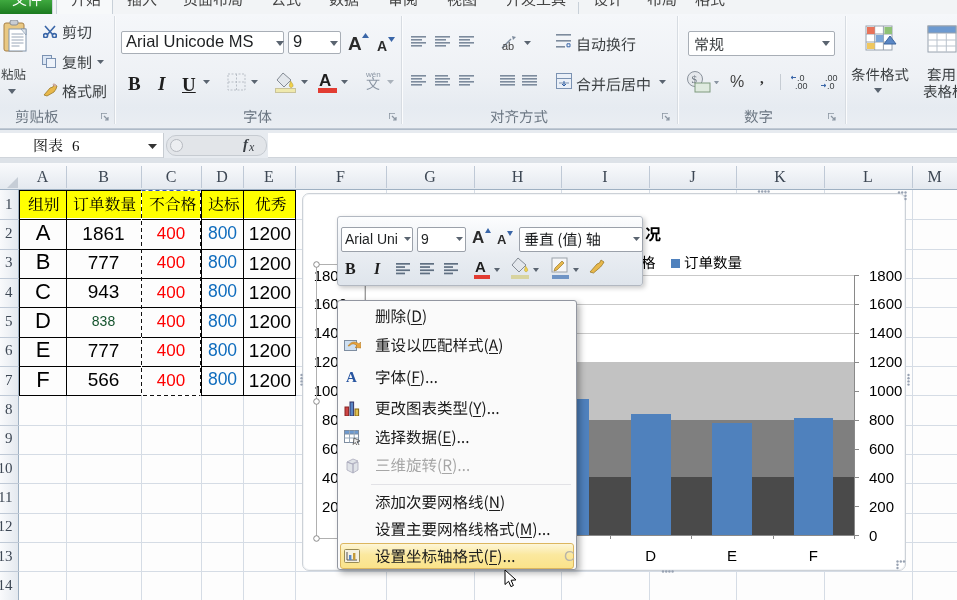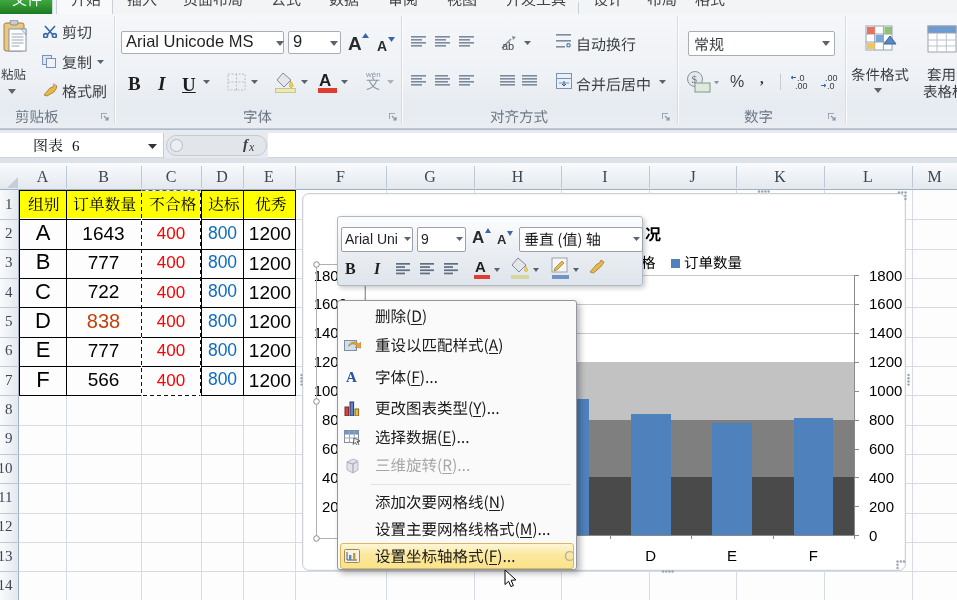--- a/index.html
+++ b/index.html
@@ -426,36 +426,36 @@
 <svg style="position:absolute;left:147.8px;top:195px;overflow:visible" width="49" height="18" viewBox="-1 -15 49 18">
       <path d="M9.2 -8.4 9.1 -8.2C10.8 -7.2 13.2 -5.4 14 -4C15.5 -3.4 15.6 -6.3 9.2 -8.4ZM0.8 -11.9 0.9 -11.4H8.3C6.9 -8.6 3.8 -5.6 0.6 -3.6L0.7 -3.4C3.2 -4.6 5.5 -6.3 7.4 -8.2V1.2H7.6C7.9 1.2 8.4 0.9 8.4 0.9V-8.5C8.7 -8.5 8.8 -8.6 8.9 -8.8L8.1 -9.1C8.8 -9.8 9.3 -10.6 9.8 -11.4H14.6C14.8 -11.4 15 -11.5 15 -11.7C14.4 -12.2 13.5 -12.9 13.5 -12.9L12.6 -11.9Z M20 -7.6 20.1 -7.1H27.1C27.3 -7.1 27.5 -7.2 27.6 -7.4C27 -7.9 26.2 -8.5 26.2 -8.5L25.4 -7.6ZM24 -12.4C25.1 -10.1 27.5 -8 30.1 -6.7C30.2 -7.1 30.6 -7.5 31.1 -7.6L31.1 -7.8C28.3 -8.9 25.7 -10.6 24.3 -12.6C24.7 -12.6 24.9 -12.7 24.9 -12.9L23.1 -13.3C22.2 -11.1 19 -7.9 16.3 -6.4L16.4 -6.2C19.4 -7.5 22.5 -10.1 24 -12.4ZM27.2 -4.2V-0.4H20.2V-4.2ZM19.2 -4.6V1.2H19.4C19.8 1.2 20.2 1 20.2 0.9V0H27.2V1.1H27.3C27.7 1.1 28.2 0.9 28.2 0.8V-4C28.5 -4 28.8 -4.2 28.9 -4.3L27.6 -5.3L27 -4.6H20.3L19.2 -5.2Z M37 -10.5 36.3 -9.6H35.6V-12.7C36 -12.8 36.2 -12.9 36.2 -13.1L34.6 -13.3V-9.6H32.2L32.3 -9.1H34.4C34 -6.7 33.2 -4.3 32.1 -2.5L32.3 -2.3C33.3 -3.4 34.1 -4.8 34.6 -6.2V1.3H34.8C35.2 1.3 35.6 1 35.6 0.9V-7.4C36.2 -6.8 36.7 -5.9 36.9 -5.3C37.9 -4.6 38.7 -6.5 35.6 -7.8V-9.1H37.8C38 -9.1 38.2 -9.2 38.2 -9.4C37.7 -9.8 37 -10.5 37 -10.5ZM41.7 -12.7 40.1 -13.2C39.6 -11 38.5 -8.9 37.4 -7.6L37.7 -7.4C38.4 -8 39.2 -8.9 39.8 -9.8C40.3 -8.9 40.9 -8.1 41.6 -7.4C40.3 -6.1 38.6 -5 36.7 -4.3L36.8 -4C37.6 -4.2 38.2 -4.5 38.9 -4.8V1.2H39C39.5 1.2 39.9 1 39.9 0.9V0.1H44.1V1.1H44.3C44.7 1.1 45.1 0.9 45.1 0.8V-4C45.4 -4.1 45.6 -4.2 45.7 -4.3L44.6 -5.2L44 -4.6H40.1L39.2 -4.9C40.3 -5.5 41.3 -6.1 42.2 -6.8C43.2 -5.9 44.5 -5.1 46 -4.5C46.1 -5 46.5 -5.3 46.9 -5.4L46.9 -5.5C45.3 -6 43.9 -6.6 42.8 -7.4C43.8 -8.4 44.6 -9.5 45.2 -10.7C45.6 -10.7 45.8 -10.8 45.9 -10.9L44.8 -11.9L44.1 -11.3H40.6C40.8 -11.7 40.9 -12 41.1 -12.4C41.4 -12.4 41.6 -12.5 41.7 -12.7ZM40 -10.2 40.4 -10.8H44C43.6 -9.8 42.9 -8.8 42.1 -7.9C41.2 -8.6 40.6 -9.3 40 -10.2ZM39.9 -0.3V-4.1H44.1V-0.3Z" fill="#000"></path>
     </svg>
 <svg style="position:absolute;left:206.7px;top:195px;overflow:visible" width="33" height="18" viewBox="-1 -15 33 18">
       <path d="M1.6 -13 1.4 -12.9C2.1 -12 3.1 -10.6 3.4 -9.6C4.5 -8.8 5.3 -11.2 1.6 -13ZM11 -13 9.3 -13.2C9.3 -11.7 9.3 -10.4 9.2 -9.2H5L5.1 -8.7H9.1C8.9 -5.5 8 -3.4 4.9 -1.8L5.1 -1.5C8.1 -2.7 9.4 -4.3 9.9 -6.5C11.4 -5.2 13.2 -3.2 13.9 -1.8C15.3 -0.9 15.8 -3.7 10 -6.9C10.1 -7.5 10.2 -8.1 10.3 -8.7H14.9C15.1 -8.7 15.2 -8.8 15.3 -9C14.8 -9.5 13.9 -10.1 13.9 -10.1L13.2 -9.2H10.3C10.4 -10.2 10.4 -11.4 10.4 -12.6C10.8 -12.6 10.9 -12.8 11 -13ZM3.1 -2C2.4 -1.6 1.3 -0.6 0.6 -0.2L1.5 1C1.7 0.9 1.7 0.8 1.6 0.7C2.1 -0.1 3.1 -1.2 3.4 -1.7C3.6 -1.9 3.7 -1.9 4 -1.7C5.4 0.2 6.9 0.7 9.9 0.7C11.6 0.7 13 0.7 14.5 0.7C14.5 0.3 14.8 -0.1 15.2 -0.2V-0.4C13.4 -0.3 11.9 -0.3 10.2 -0.3C7.3 -0.3 5.6 -0.6 4.2 -2.1C4.1 -2.1 4.1 -2.2 4.1 -2.2V-7.2C4.5 -7.3 4.7 -7.4 4.8 -7.5L3.5 -8.7L2.8 -7.8H0.7L0.8 -7.4H3.1Z M24.6 -5.5 23 -6.1C22.7 -4.4 21.9 -1.9 20.7 -0.3L20.9 -0.2C22.4 -1.6 23.4 -3.7 24 -5.3C24.3 -5.3 24.5 -5.4 24.6 -5.5ZM27.8 -5.9 27.5 -5.8C28.5 -4.4 29.8 -2.2 30 -0.5C31.2 0.5 32 -2.6 27.8 -5.9ZM28.8 -12.6 28.1 -11.7H22.4L22.5 -11.3H29.7C29.9 -11.3 30 -11.3 30.1 -11.5C29.6 -12 28.8 -12.6 28.8 -12.6ZM29.6 -9 28.9 -8H21.5L21.6 -7.6H25.5V-0.4C25.5 -0.2 25.4 -0.1 25.1 -0.1C24.8 -0.1 23.3 -0.2 23.3 -0.2V0C24 0.1 24.4 0.3 24.6 0.4C24.8 0.6 24.9 0.9 24.9 1.2C26.3 1 26.5 0.5 26.5 -0.3V-7.6H30.5C30.7 -7.6 30.9 -7.6 31 -7.8C30.4 -8.3 29.6 -9 29.6 -9ZM21 -10.5 20.3 -9.6H19.7V-12.6C20.1 -12.7 20.3 -12.8 20.3 -13.1L18.7 -13.2V-9.6H16.5L16.6 -9.1H18.5C18.1 -6.7 17.3 -4.2 16.2 -2.3L16.4 -2.1C17.4 -3.3 18.2 -4.7 18.7 -6.1V1.2H19C19.3 1.2 19.7 1 19.7 0.8V-7.3C20.2 -6.6 20.7 -5.7 20.9 -4.9C21.8 -4.1 22.8 -6.2 19.7 -7.6V-9.1H21.9C22.1 -9.1 22.2 -9.2 22.3 -9.4C21.8 -9.9 21 -10.5 21 -10.5Z" fill="#000"></path>
     </svg>
 <svg style="position:absolute;left:253.7px;top:195px;overflow:visible" width="34" height="18" viewBox="-1 -15 34 18">
       <path d="M10.7 -12.7 10.6 -12.6C11.2 -12 12.1 -11 12.3 -10.2C13.4 -9.5 14.2 -11.6 10.7 -12.7ZM13.7 -9.9 12.9 -8.9H9.1C9.1 -10.1 9.1 -11.3 9.1 -12.6C9.5 -12.7 9.7 -12.8 9.7 -13.1L8.1 -13.2C8.1 -11.7 8.1 -10.2 8 -8.9H5.2L5.3 -8.4H8C7.9 -4.4 7.3 -1.3 4.5 1L4.7 1.3C8.2 -1 8.9 -4.2 9.1 -8.4H10V-0.4C10 0.4 10.2 0.7 11.3 0.7H12.7C14.9 0.7 15.3 0.5 15.3 0C15.3 -0.1 15.3 -0.3 14.9 -0.4L14.9 -3H14.7C14.5 -1.9 14.3 -0.8 14.2 -0.5C14.1 -0.3 14.1 -0.3 13.9 -0.3C13.7 -0.3 13.3 -0.3 12.7 -0.3H11.5C11 -0.3 10.9 -0.3 10.9 -0.6V-8.4H14.7C14.9 -8.4 15.1 -8.5 15.2 -8.7C14.6 -9.2 13.7 -9.9 13.7 -9.9ZM4.7 -8.8 4 -9.1C4.6 -10.1 5.2 -11.2 5.6 -12.4C6 -12.4 6.2 -12.5 6.2 -12.7L4.6 -13.2C3.7 -10.1 2.1 -7.2 0.5 -5.3L0.7 -5.2C1.6 -5.9 2.4 -6.8 3.1 -7.8V1.2H3.3C3.7 1.2 4.1 0.9 4.2 0.9V-8.5C4.4 -8.5 4.6 -8.6 4.7 -8.8Z M25.4 -3.8C25.1 -3.7 24.8 -3.6 24.7 -3.5L25.8 -2.6L26.4 -3.1H28.3C28.1 -1.6 27.8 -0.4 27.5 -0.1C27.4 0 27.2 0 26.9 0C26.6 0 25.2 -0.1 24.5 -0.2V0.1C25.1 0.2 25.9 0.4 26.1 0.5C26.4 0.7 26.5 1 26.5 1.3C27.1 1.3 27.7 1.1 28.1 0.8C28.8 0.3 29.1 -1.1 29.3 -3C29.6 -3 29.8 -3.1 29.9 -3.2L28.7 -4.2L28.1 -3.6H26.4L26.8 -5.1C27.1 -5.1 27.4 -5.2 27.5 -5.3L26.3 -6.3L25.7 -5.7H18.9L19 -5.2H21.6C21.2 -2.4 20 -0.4 16.9 1L17 1.3C20.6 0.1 22.2 -1.9 22.8 -5.2H25.8C25.7 -4.8 25.5 -4.3 25.4 -3.8ZM24.2 -6.3V-9.4H24.4C25.7 -7.6 28 -6.2 30.2 -5.5C30.3 -6 30.6 -6.3 31.1 -6.4L31.1 -6.5C28.9 -7 26.4 -8.1 24.9 -9.4H30.4C30.6 -9.4 30.7 -9.5 30.8 -9.7C30.2 -10.2 29.4 -10.8 29.4 -10.8L28.6 -9.9H24.2V-11.7C25.6 -11.8 26.9 -12 28 -12.2C28.4 -12 28.7 -12 28.8 -12.1L27.7 -13.3C25.5 -12.6 21.3 -11.9 17.9 -11.6L18 -11.3C19.7 -11.3 21.5 -11.4 23.2 -11.6V-9.9H16.6L16.8 -9.4H22C20.7 -7.8 18.6 -6.4 16.3 -5.4L16.5 -5.2C19.2 -6 21.6 -7.4 23.2 -9.1V-6H23.3C23.9 -6 24.2 -6.2 24.2 -6.3Z" fill="#000"></path>
     </svg>
 <div style="position:absolute;left:43px;transform:translateX(-50%);top:221.8px;font-family:'Liberation Sans',sans-serif;font-size:22px;line-height:22px;color:#000;font-weight:normal;font-style:normal;white-space:pre">A</div>
-<div style="position:absolute;left:103.5px;transform:translateX(-50%);top:223.60000000000002px;font-family:'Liberation Sans',sans-serif;font-size:19px;line-height:19px;color:#000;font-weight:normal;font-style:normal;white-space:pre">1643</div>
+<div style="position:absolute;left:103.5px;transform:translateX(-50%);top:223.60000000000002px;font-family:'Liberation Sans',sans-serif;font-size:19px;line-height:19px;color:#000;font-weight:normal;font-style:normal;white-space:pre">1861</div>
 <div style="position:absolute;left:171px;transform:translateX(-50%);top:224.8px;font-family:'Liberation Sans',sans-serif;font-size:17px;line-height:17px;color:#fe0000;font-weight:normal;font-style:normal;white-space:pre">400</div>
 <div style="position:absolute;left:222.5px;transform:translateX(-50%);top:224.60000000000002px;font-family:'Liberation Sans',sans-serif;font-size:17.5px;line-height:17.5px;color:#0f6cbd;font-weight:normal;font-style:normal;white-space:pre">800</div>
 <div style="position:absolute;left:270px;transform:translateX(-50%);top:224.10000000000002px;font-family:'Liberation Sans',sans-serif;font-size:19px;line-height:19px;color:#000;font-weight:normal;font-style:normal;white-space:pre">1200</div>
 <div style="position:absolute;left:43px;transform:translateX(-50%);top:251.2px;font-family:'Liberation Sans',sans-serif;font-size:22px;line-height:22px;color:#000;font-weight:normal;font-style:normal;white-space:pre">B</div>
 <div style="position:absolute;left:103.5px;transform:translateX(-50%);top:253.0px;font-family:'Liberation Sans',sans-serif;font-size:19px;line-height:19px;color:#000;font-weight:normal;font-style:normal;white-space:pre">777</div>
 <div style="position:absolute;left:171px;transform:translateX(-50%);top:254.2px;font-family:'Liberation Sans',sans-serif;font-size:17px;line-height:17px;color:#fe0000;font-weight:normal;font-style:normal;white-space:pre">400</div>
 <div style="position:absolute;left:222.5px;transform:translateX(-50%);top:254.0px;font-family:'Liberation Sans',sans-serif;font-size:17.5px;line-height:17.5px;color:#0f6cbd;font-weight:normal;font-style:normal;white-space:pre">800</div>
 <div style="position:absolute;left:270px;transform:translateX(-50%);top:253.5px;font-family:'Liberation Sans',sans-serif;font-size:19px;line-height:19px;color:#000;font-weight:normal;font-style:normal;white-space:pre">1200</div>
 <div style="position:absolute;left:43px;transform:translateX(-50%);top:280.5px;font-family:'Liberation Sans',sans-serif;font-size:22px;line-height:22px;color:#000;font-weight:normal;font-style:normal;white-space:pre">C</div>
-<div style="position:absolute;left:103.5px;transform:translateX(-50%);top:282.3px;font-family:'Liberation Sans',sans-serif;font-size:19px;line-height:19px;color:#000;font-weight:normal;font-style:normal;white-space:pre">722</div>
+<div style="position:absolute;left:103.5px;transform:translateX(-50%);top:282.3px;font-family:'Liberation Sans',sans-serif;font-size:19px;line-height:19px;color:#000;font-weight:normal;font-style:normal;white-space:pre">943</div>
 <div style="position:absolute;left:171px;transform:translateX(-50%);top:283.5px;font-family:'Liberation Sans',sans-serif;font-size:17px;line-height:17px;color:#fe0000;font-weight:normal;font-style:normal;white-space:pre">400</div>
 <div style="position:absolute;left:222.5px;transform:translateX(-50%);top:283.3px;font-family:'Liberation Sans',sans-serif;font-size:17.5px;line-height:17.5px;color:#0f6cbd;font-weight:normal;font-style:normal;white-space:pre">800</div>
 <div style="position:absolute;left:270px;transform:translateX(-50%);top:282.8px;font-family:'Liberation Sans',sans-serif;font-size:19px;line-height:19px;color:#000;font-weight:normal;font-style:normal;white-space:pre">1200</div>
 <div style="position:absolute;left:43px;transform:translateX(-50%);top:309.8px;font-family:'Liberation Sans',sans-serif;font-size:22px;line-height:22px;color:#000;font-weight:normal;font-style:normal;white-space:pre">D</div>
-<div style="position:absolute;left:103.5px;transform:translateX(-50%);top:311.6px;font-family:'Liberation Sans',sans-serif;font-size:20px;line-height:19px;color:#c2410c;font-weight:normal;font-style:normal;white-space:pre">838</div>
+<div style="position:absolute;left:103.5px;transform:translateX(-50%);top:311.6px;font-family:'Liberation Sans',sans-serif;font-size:14px;line-height:19px;color:#14532d;font-weight:normal;font-style:normal;white-space:pre">838</div>
 <div style="position:absolute;left:171px;transform:translateX(-50%);top:312.8px;font-family:'Liberation Sans',sans-serif;font-size:17px;line-height:17px;color:#fe0000;font-weight:normal;font-style:normal;white-space:pre">400</div>
 <div style="position:absolute;left:222.5px;transform:translateX(-50%);top:312.6px;font-family:'Liberation Sans',sans-serif;font-size:17.5px;line-height:17.5px;color:#0f6cbd;font-weight:normal;font-style:normal;white-space:pre">800</div>
 <div style="position:absolute;left:270px;transform:translateX(-50%);top:312.1px;font-family:'Liberation Sans',sans-serif;font-size:19px;line-height:19px;color:#000;font-weight:normal;font-style:normal;white-space:pre">1200</div>
 <div style="position:absolute;left:43px;transform:translateX(-50%);top:339.1px;font-family:'Liberation Sans',sans-serif;font-size:22px;line-height:22px;color:#000;font-weight:normal;font-style:normal;white-space:pre">E</div>
 <div style="position:absolute;left:103.5px;transform:translateX(-50%);top:340.90000000000003px;font-family:'Liberation Sans',sans-serif;font-size:19px;line-height:19px;color:#000;font-weight:normal;font-style:normal;white-space:pre">777</div>
 <div style="position:absolute;left:171px;transform:translateX(-50%);top:342.1px;font-family:'Liberation Sans',sans-serif;font-size:17px;line-height:17px;color:#fe0000;font-weight:normal;font-style:normal;white-space:pre">400</div>
 <div style="position:absolute;left:222.5px;transform:translateX(-50%);top:341.90000000000003px;font-family:'Liberation Sans',sans-serif;font-size:17.5px;line-height:17.5px;color:#0f6cbd;font-weight:normal;font-style:normal;white-space:pre">800</div>
 <div style="position:absolute;left:270px;transform:translateX(-50%);top:341.40000000000003px;font-family:'Liberation Sans',sans-serif;font-size:19px;line-height:19px;color:#000;font-weight:normal;font-style:normal;white-space:pre">1200</div>
 <div style="position:absolute;left:43px;transform:translateX(-50%);top:368.5px;font-family:'Liberation Sans',sans-serif;font-size:22px;line-height:22px;color:#000;font-weight:normal;font-style:normal;white-space:pre">F</div>
 <div style="position:absolute;left:103.5px;transform:translateX(-50%);top:370.3px;font-family:'Liberation Sans',sans-serif;font-size:19px;line-height:19px;color:#000;font-weight:normal;font-style:normal;white-space:pre">566</div>

